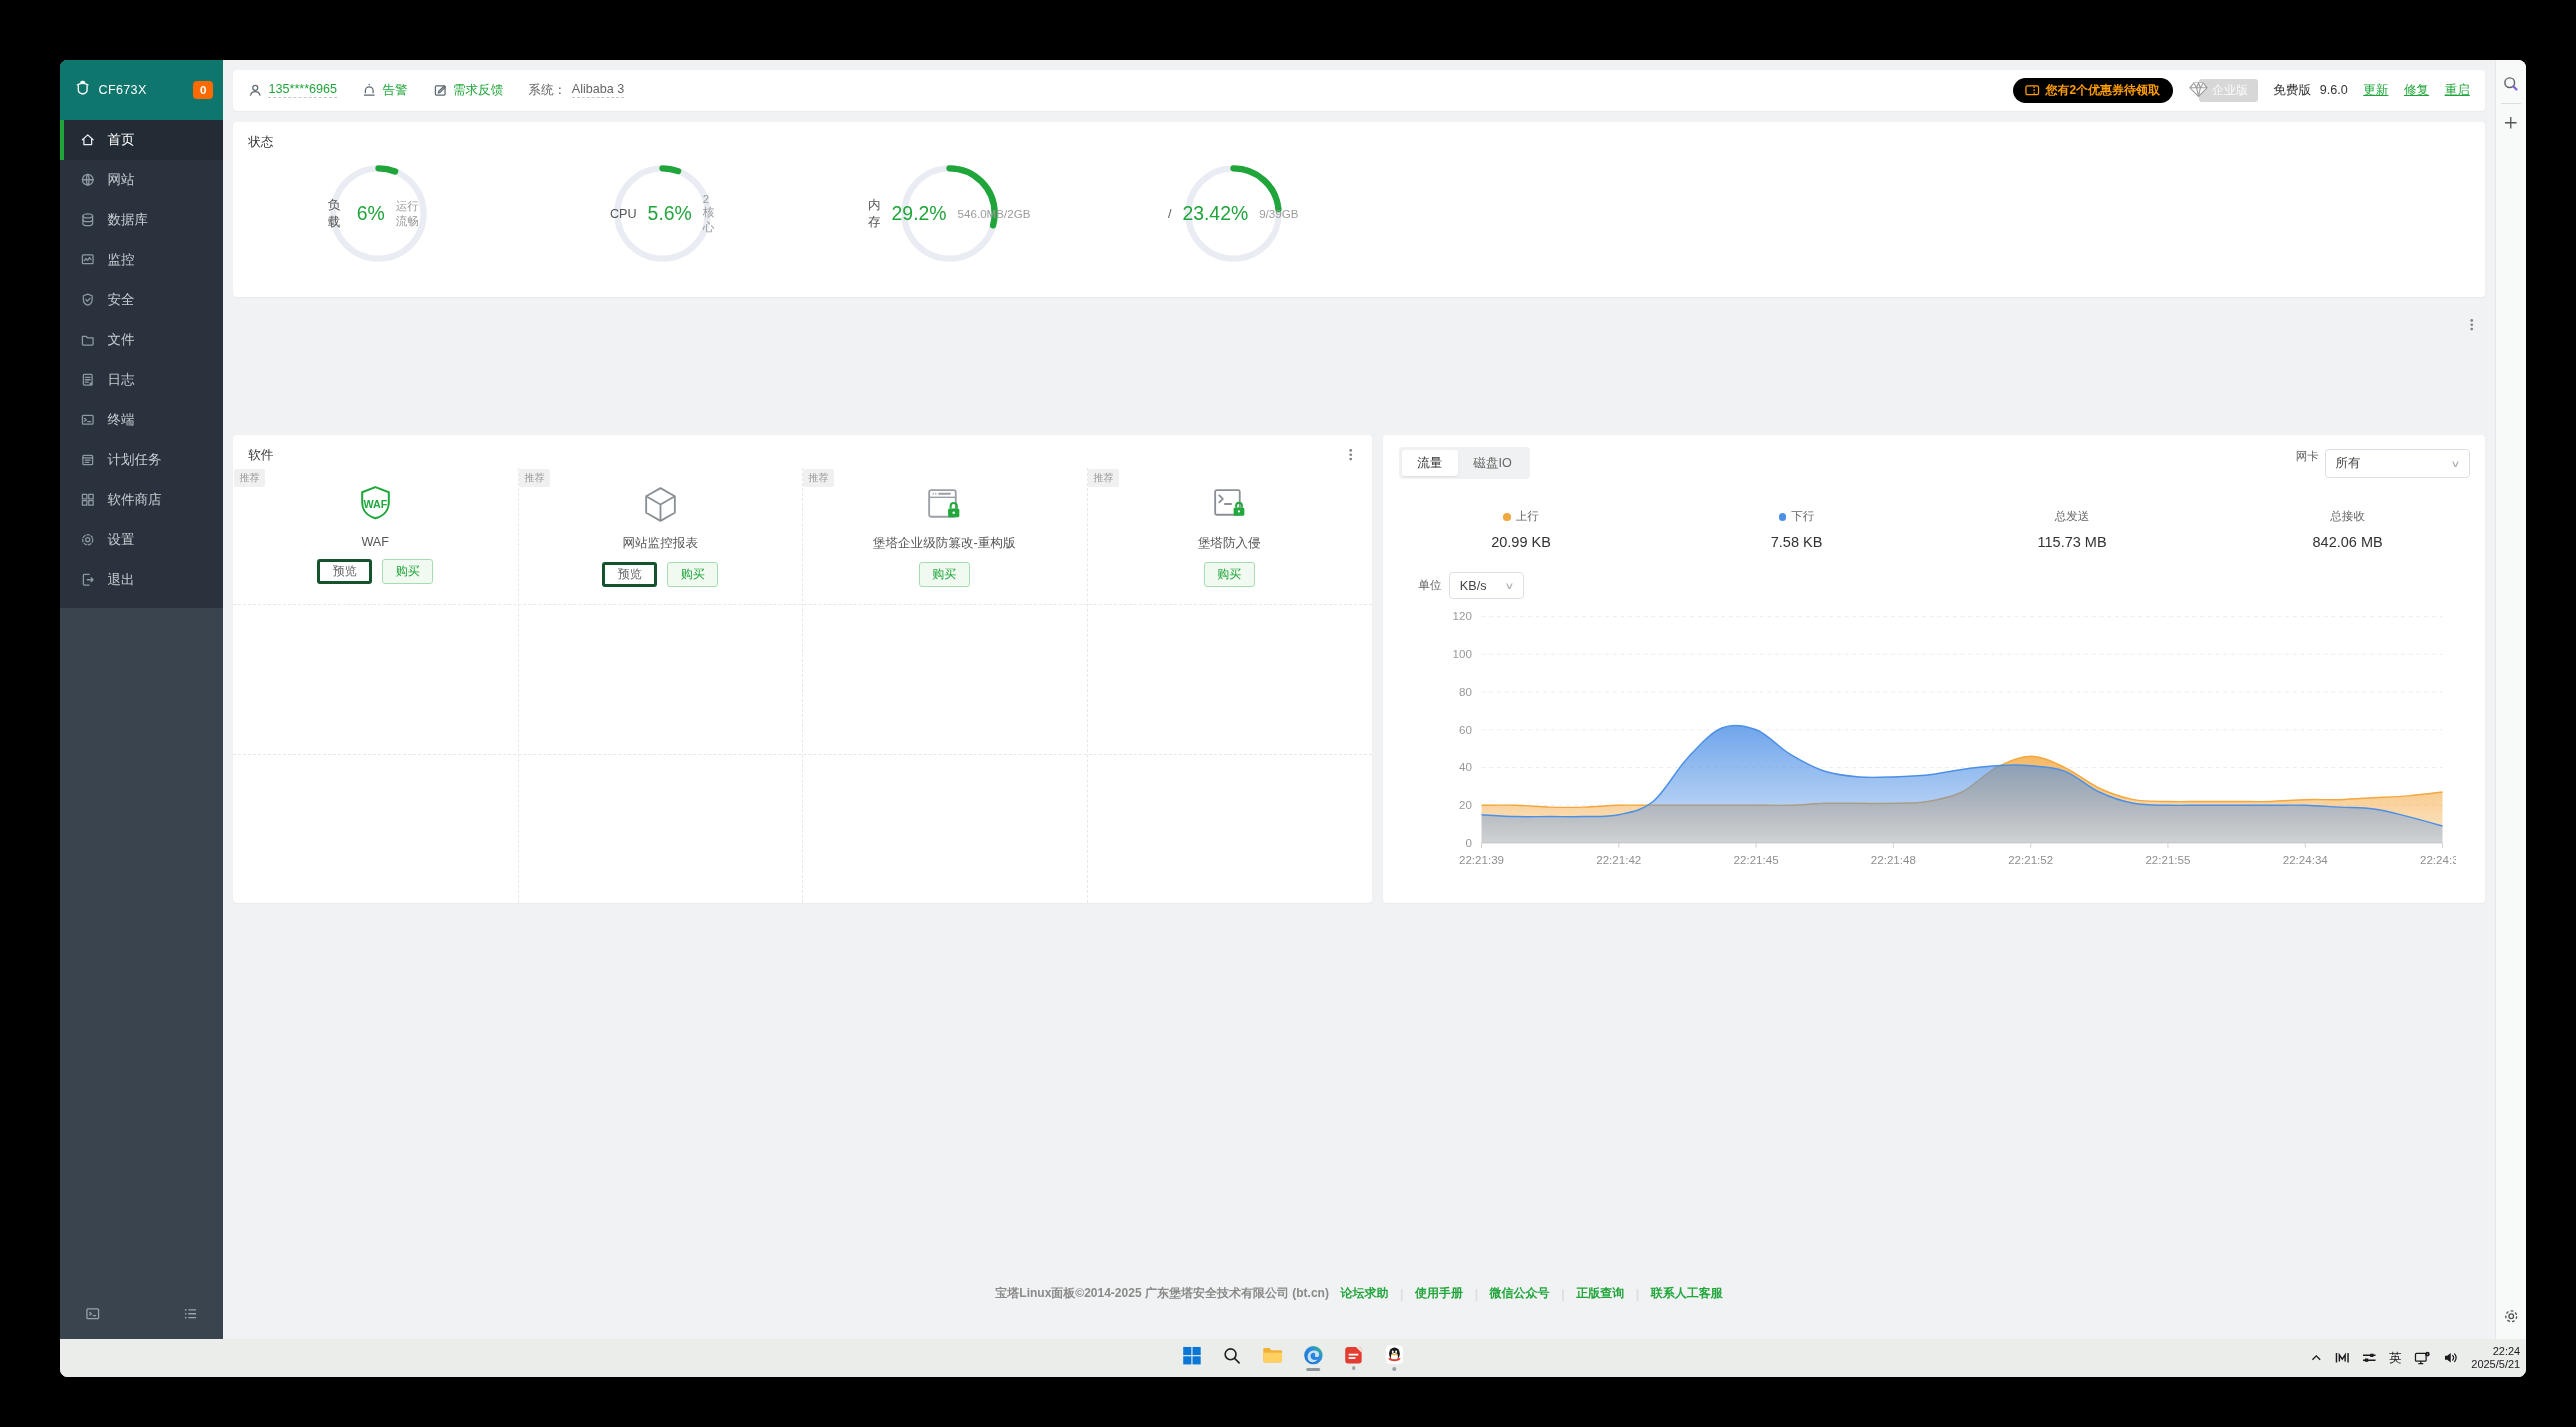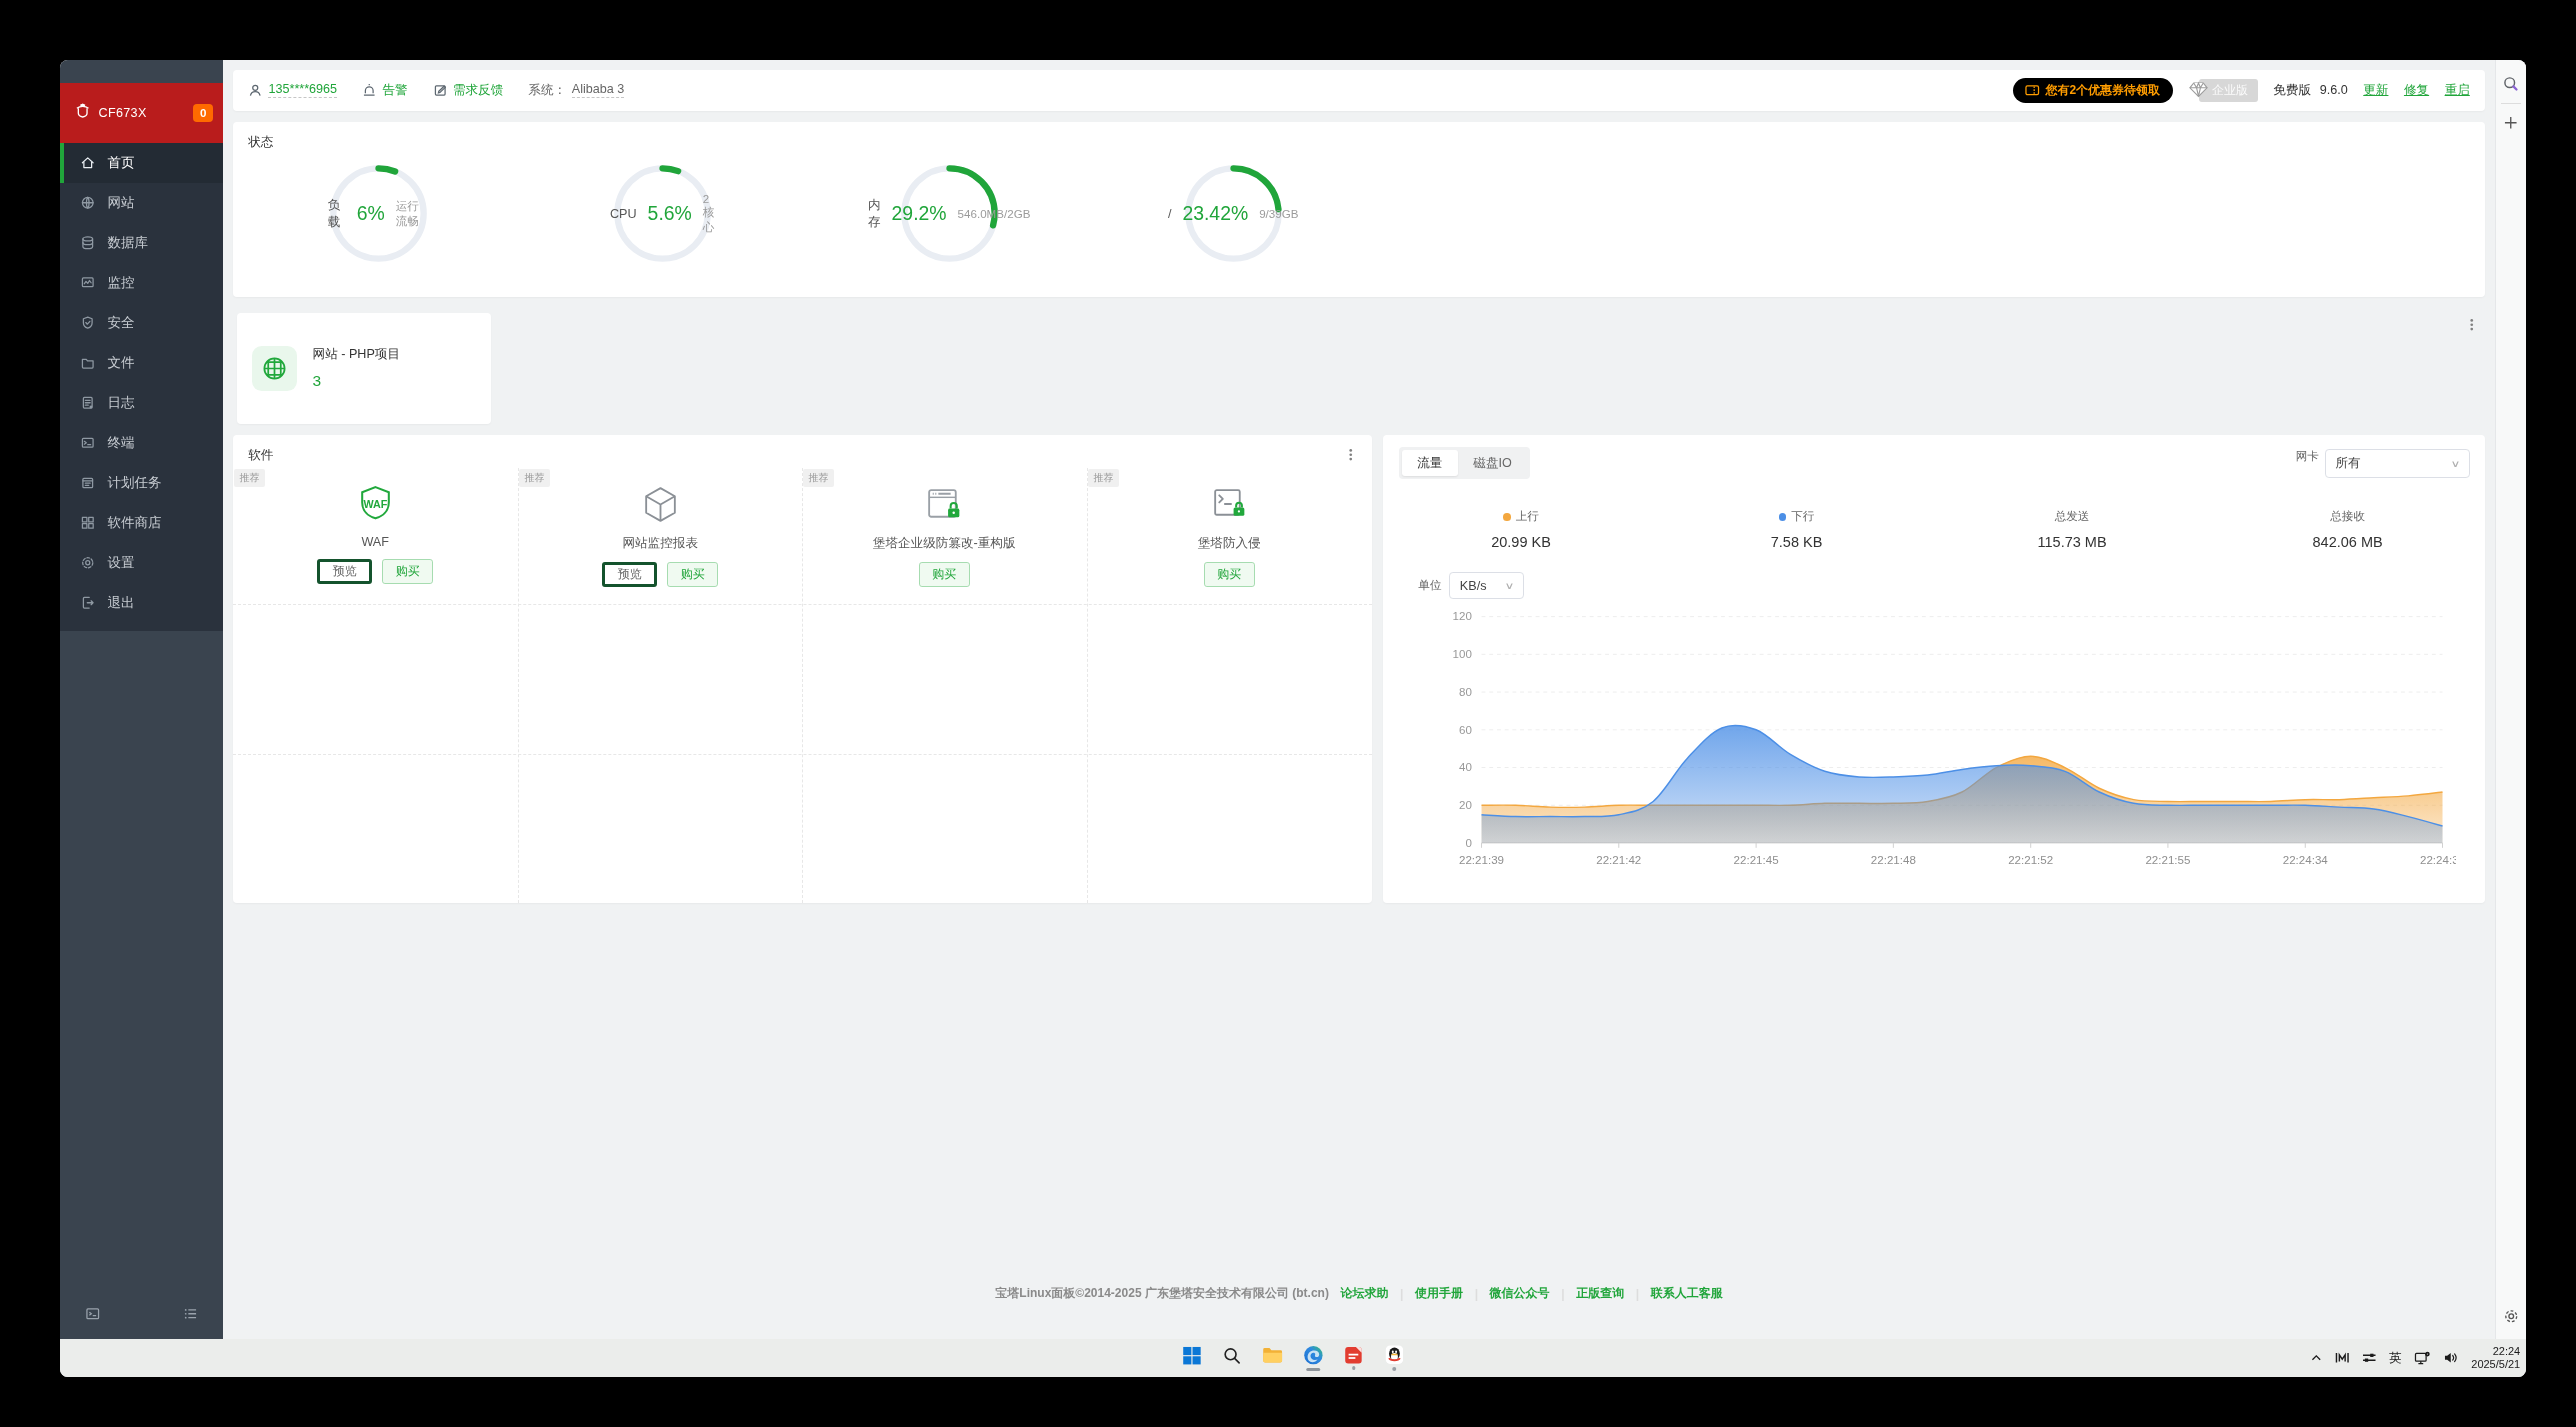--- a/index.html
+++ b/index.html
@@ -3,21 +3,21 @@
 <meta charset="utf-8">
 <style>
   :root{ --accent:#20a53a; }
   *{margin:0;padding:0;box-sizing:border-box;}
   html,body{width:2576px;height:1427px;overflow:hidden;}
   body{background:#000;position:relative;font-family:"Liberation Sans","DejaVu Sans",sans-serif;}
   .screen{position:absolute;left:60px;top:60px;width:2466px;height:1317px;background:#f0f2f3;border-radius:7.7px;overflow:hidden;}
 
   
   .sidebar{position:absolute;left:0;top:0;width:163px;height:1279px;background:#3a444f;}
-  .sidebar-head{height:60px;background:#b91c1c;display:flex;align-items:center;padding:0 9.7px 0 13.5px;gap:7.7px;margin-top:23px;}
+  .sidebar-head{height:60px;background:#0f766e;display:flex;align-items:center;padding:0 9.7px 0 13.5px;gap:7.7px;}
   .brand-name{color:#fff;font-size:12.6px;letter-spacing:0.3px;}
   .brand-badge{margin-left:auto;background:#ff6a00;color:#fff;font-size:11.6px;font-weight:bold;border-radius:3.9px;padding:1.9px 6.8px;line-height:13.5px;}
   #sidebar-menu{background:#2a323d;padding-bottom:7.7px;}
   .s-item{height:40px;display:flex;align-items:center;gap:11.6px;padding-left:20.3px;color:#c8cdd3;font-size:13.5px;position:relative;cursor:pointer;}
   .s-item svg{color:#8f99a3;flex:none;}
   .s-item.active{background:#232b34;color:#fff;}
   .s-item.active::before{content:"";position:absolute;left:0;top:0;bottom:0;width:3.9px;background:var(--accent);}
   .s-item.active svg{color:#e9eef2;}
   .sidebar-dock{position:absolute;left:0;right:0;bottom:15.5px;display:flex;justify-content:space-between;padding:0 23px;color:#9aa3ad;}
 
@@ -369,32 +369,20 @@
      </svg>
      <div class="g-text">
        <div class="g-label">/</div>
        <div class="g-value">23.42%</div>
        <div class="g-sub">9/39GB</div>
      </div></div>
         </div>
     </section>
 
     <section class="overview-row">
-      <div class="card php-card">
-        <span class="php-icon">
-          <svg width="27" height="27" viewBox="0 0 28 28" fill="none" stroke="#21a83c" stroke-width="1.8">
-              <circle cx="14" cy="14" r="10.5"></circle>
-              <path d="M3.5 14h21M14 3.5v21M6 7.5h16M6 20.5h16M7.5 6v16M20.5 6v16"></path>
-            </svg>
-        </span>
-        <span>
-          <div class="php-title">网站 - PHP项目</div>
-          <div class="php-value">3</div>
-        </span>
-      </div>
       <span class="kebab row-kebab">
         <svg width="13.5" height="13.5" viewBox="0 0 14 14" fill="#808080">
             <circle cx="7" cy="2.5" r="1.4"></circle>
             <circle cx="7" cy="7" r="1.4"></circle>
             <circle cx="7" cy="11.5" r="1.4"></circle>
           </svg>
       </span>
     </section>
 
     <div class="panels">

